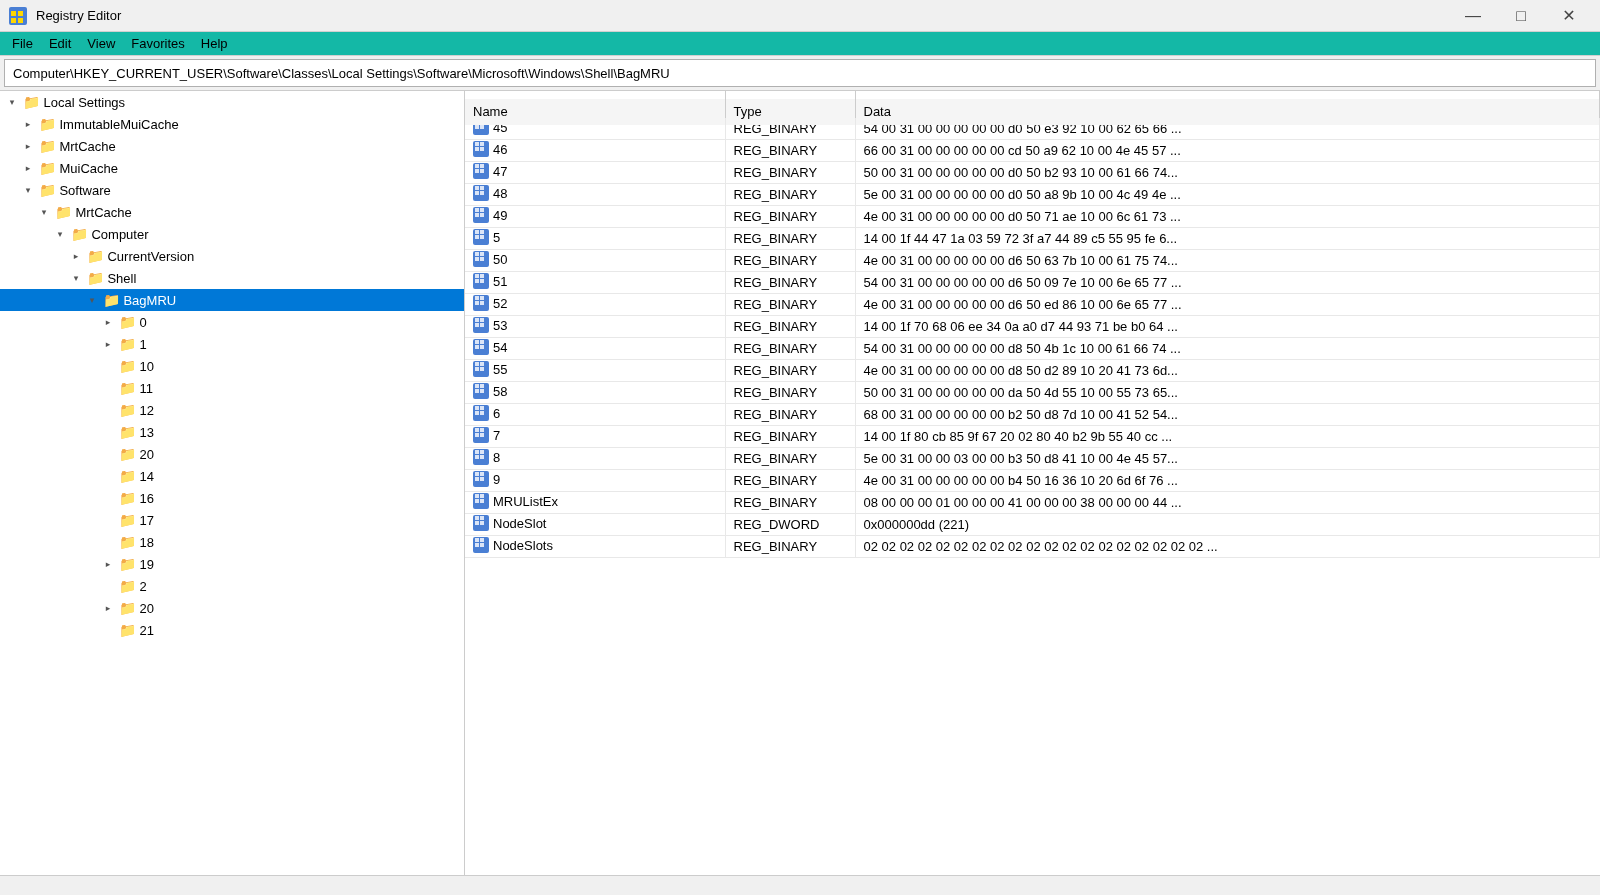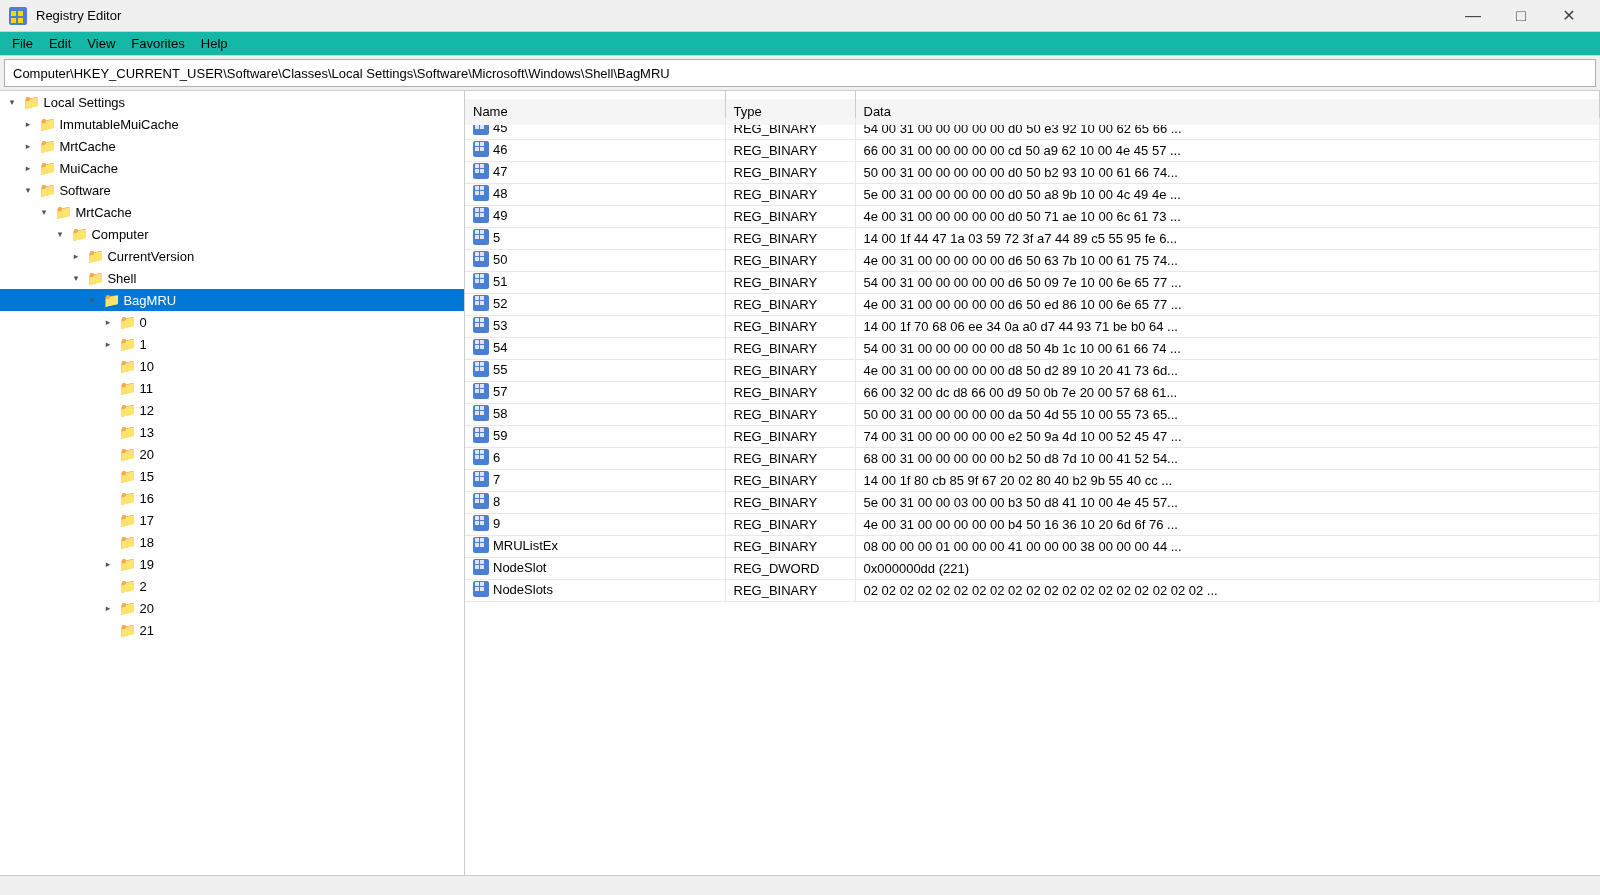--- a/index.html
+++ b/index.html
@@ -224,21 +224,21 @@
         <span class="node-label">13</span>
       </div>
       <div class="tree-node" style="padding-left: 100px;">
         <span class="expand-placeholder"></span>
         <span class="folder-icon">📁</span>
         <span class="node-label">20</span>
       </div>
       <div class="tree-node" style="padding-left: 100px;">
         <span class="expand-placeholder"></span>
         <span class="folder-icon">📁</span>
-        <span class="node-label">15</span>
+        <span class="node-label">14</span>
       </div>
       <div class="tree-node" style="padding-left: 100px;">
         <span class="expand-placeholder"></span>
         <span class="folder-icon">📁</span>
         <span class="node-label">16</span>
       </div>
       <div class="tree-node" style="padding-left: 100px;">
         <span class="expand-placeholder"></span>
         <span class="folder-icon">📁</span>
         <span class="node-label">17</span>
@@ -399,43 +399,23 @@
   </svg></span>55</td>
             <td class="col-type">REG_BINARY</td>
             <td class="col-data">4e 00 31 00 00 00 00 00 d8 50 d2 89 10 20 41 73 6d...</td>
           </tr>
           <tr>
             <td class="col-name"><span class="reg-icon"><svg width="14" height="14" viewBox="0 0 14 14">
     <rect x="1" y="1" width="4" height="4" fill="#fff" opacity="0.8"></rect>
     <rect x="6" y="1" width="4" height="4" fill="#fff" opacity="0.8"></rect>
     <rect x="1" y="6" width="4" height="4" fill="#fff" opacity="0.8"></rect>
     <rect x="6" y="6" width="4" height="4" fill="#fff" opacity="0.8"></rect>
-  </svg></span>57</td>
-            <td class="col-type">REG_BINARY</td>
-            <td class="col-data">66 00 32 00 dc d8 66 00 d9 50 0b 7e 20 00 57 68 61...</td>
-          </tr>
-          <tr>
-            <td class="col-name"><span class="reg-icon"><svg width="14" height="14" viewBox="0 0 14 14">
-    <rect x="1" y="1" width="4" height="4" fill="#fff" opacity="0.8"></rect>
-    <rect x="6" y="1" width="4" height="4" fill="#fff" opacity="0.8"></rect>
-    <rect x="1" y="6" width="4" height="4" fill="#fff" opacity="0.8"></rect>
-    <rect x="6" y="6" width="4" height="4" fill="#fff" opacity="0.8"></rect>
   </svg></span>58</td>
             <td class="col-type">REG_BINARY</td>
             <td class="col-data">50 00 31 00 00 00 00 00 da 50 4d 55 10 00 55 73 65...</td>
-          </tr>
-          <tr>
-            <td class="col-name"><span class="reg-icon"><svg width="14" height="14" viewBox="0 0 14 14">
-    <rect x="1" y="1" width="4" height="4" fill="#fff" opacity="0.8"></rect>
-    <rect x="6" y="1" width="4" height="4" fill="#fff" opacity="0.8"></rect>
-    <rect x="1" y="6" width="4" height="4" fill="#fff" opacity="0.8"></rect>
-    <rect x="6" y="6" width="4" height="4" fill="#fff" opacity="0.8"></rect>
-  </svg></span>59</td>
-            <td class="col-type">REG_BINARY</td>
-            <td class="col-data">74 00 31 00 00 00 00 00 e2 50 9a 4d 10 00 52 45 47 ...</td>
           </tr>
           <tr>
             <td class="col-name"><span class="reg-icon"><svg width="14" height="14" viewBox="0 0 14 14">
     <rect x="1" y="1" width="4" height="4" fill="#fff" opacity="0.8"></rect>
     <rect x="6" y="1" width="4" height="4" fill="#fff" opacity="0.8"></rect>
     <rect x="1" y="6" width="4" height="4" fill="#fff" opacity="0.8"></rect>
     <rect x="6" y="6" width="4" height="4" fill="#fff" opacity="0.8"></rect>
   </svg></span>6</td>
             <td class="col-type">REG_BINARY</td>
             <td class="col-data">68 00 31 00 00 00 00 00 b2 50 d8 7d 10 00 41 52 54...</td>

